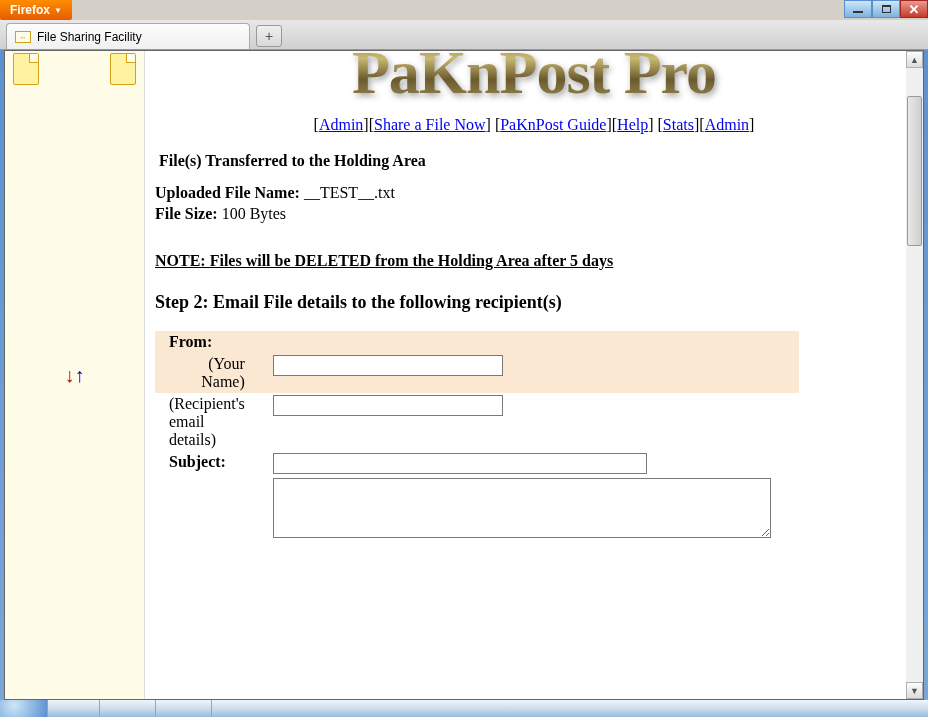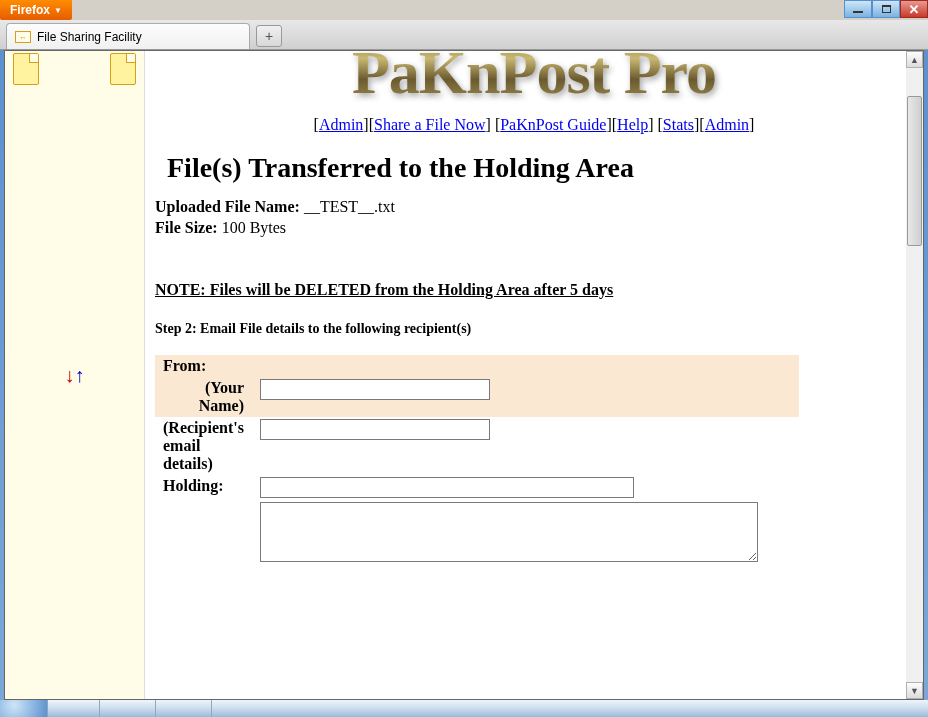--- a/index.html
+++ b/index.html
@@ -24,29 +24,29 @@
 .sb-icon { width: 26px; height: 32px; background: #fff3a0; border: 1px solid #d4a017; border-radius: 2px; position: relative; }
 .sb-icon::before { content: ''; position: absolute; top: 0; right: 0; width: 8px; height: 8px; background: #fffde7; border-left: 1px solid #d4a017; border-bottom: 1px solid #d4a017; }
 .sb-arrows { display: flex; align-items: center; font-size: 20px; }
 .sb-arrows .r { color: #c00; }
 .sb-arrows .b { color: #00c; }
 .main { flex: 1; overflow-y: scroll; padding: 0 10px 0 10px; position: relative; }
 .logo { text-align: center; }
 .logo-text { font-family: Liberation Serif, serif; font-size: 62px; font-weight: bold; background: linear-gradient(to bottom, #8b7a3e 0%, #c9b870 30%, #6b5a2e 60%, #a89858 100%); -webkit-background-clip: text; background-clip: text; color: transparent; letter-spacing: -1px; filter: drop-shadow(2px 3px 3px rgba(0,0,0,0.35)); display: inline-block; margin-top: -14px; }
 .navlinks { text-align: center; font-size: 16px; margin: 8px 0 18px; }
 .navlinks a { color: #0000ee; text-decoration: underline; }
-h2.h1s { font-size: 28px; font-weight: bold; margin: 14px 12px; }
+h2.h1s { font-size: 16px; font-weight: bold; margin: 14px 4px; }
 .info p { margin: 3px 0; font-size: 16px; }
-.note { font-size: 16px; font-weight: bold; text-decoration: underline; margin-top: 44px; }
-h2.step { font-size: 14px; font-weight: bold; margin: 22px 0 18px; }
+.note { font-size: 16px; font-weight: bold; text-decoration: underline; margin-top: 29px; }
+h2.step { font-size: 18px; font-weight: bold; margin: 22px 0 18px; }
 .form-tbl { width: 644px; border-collapse: collapse; font-size: 16px; }
-.form-tbl td { padding: 2px 8px; vertical-align: top; }
+.form-tbl td { padding: 2px 14px; vertical-align: top; }
 .shade { background: #fbe8d3; }
 .lbl { width: 97px; text-align: left; font-weight: bold; }
-.sublbl { text-align: right; font-weight: bold; margin-top: 46px; }
+.sublbl { text-align: right; font-weight: normal; margin-top: 46px; }
 .form-tbl input[type=text] { width: 230px; font-family: Arial; font-size: 13px; border: 1px solid #7a7a7a; padding: 2px; background: #fff; }
 .form-tbl input.subj { width: 374px; }
 .form-tbl textarea { width: 498px; height: 60px; border: 1px solid #7a7a7a; font-family: Arial; font-size: 13px; }
 .hint { font-size: 16px; padding-left: 6px; }
 .taskbar { position: absolute; bottom: 0; left: 0; right: 0; height: 17px; background: linear-gradient(to bottom, #eff5fb, #cde 50%, #9bd); display: flex; }
 .tb-item { height: 17px; border-right: 1px solid #8ab; padding: 0 8px; display: flex; align-items: center; }
 .tb-orb { width: 48px; background: radial-gradient(circle at 30% 30%, #cde6f7, #5a8fcf); position: relative; }
 .scrollbar-v { position: absolute; right: 0; top: 0; bottom: 0; width: 17px; background: #f0f0f0; }
 .sv-btn { height: 17px; background: linear-gradient(to bottom, #fdfdfd, #dcdcdc); border: 1px solid #b0b0b0; display: flex; align-items: center; justify-content: center; font-size: 9px; color: #555; }
 .sv-track { position: absolute; top: 17px; bottom: 17px; left: 0; right: 0; }
@@ -121,21 +121,21 @@
             </tr>
         <tr class="shade">
           <td class="sublbl">(Your Name)</td>
           <td><input type="text" style=""></td>
         </tr>
         <tr>
           <td class="sublbl" style="text-align:left;">(Recipient's email details)</td>
           <td style="vertical-align:top;"><input type="text" style=""></td>
         </tr>
         <tr>
-          <td class="lbl">Holding:</td>
+          <td class="lbl">Subject:</td>
           <td><input type="text" class="subj" style=""></td>
         </tr>
         <tr>
           <td></td>
           <td><textarea style=""></textarea></td>
         </tr>
       </tbody>
         </table>
 
       <div class="scrollbar-v">

